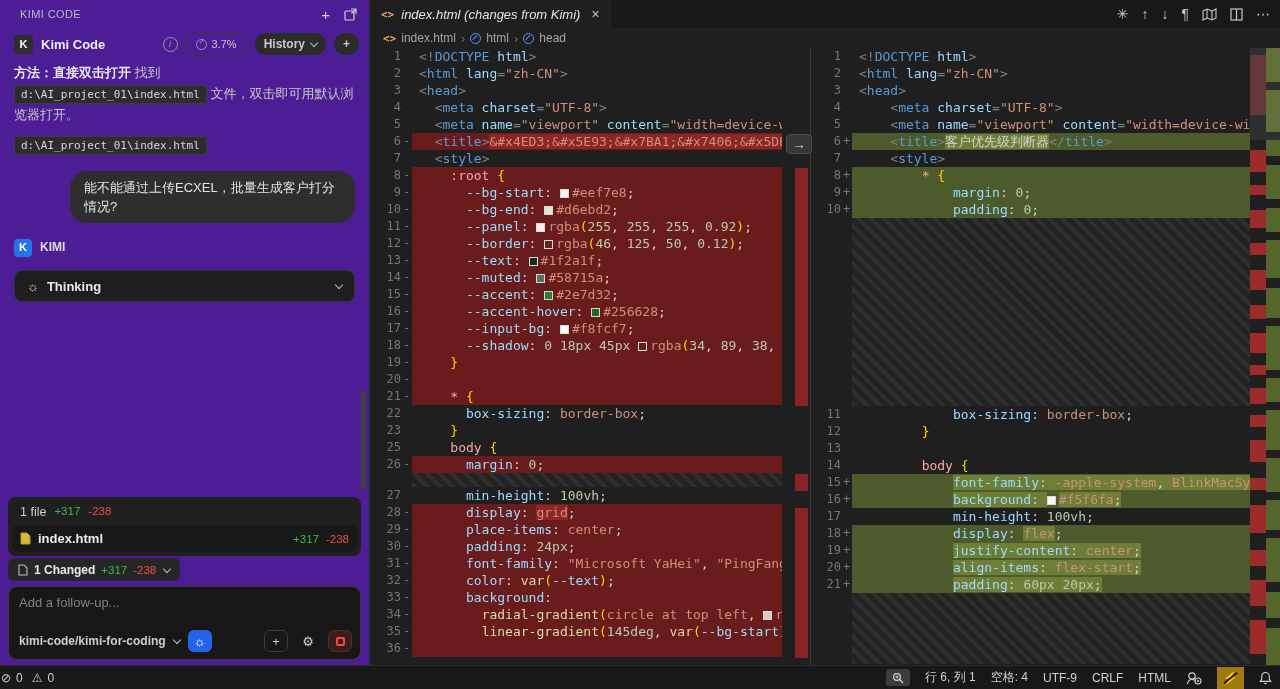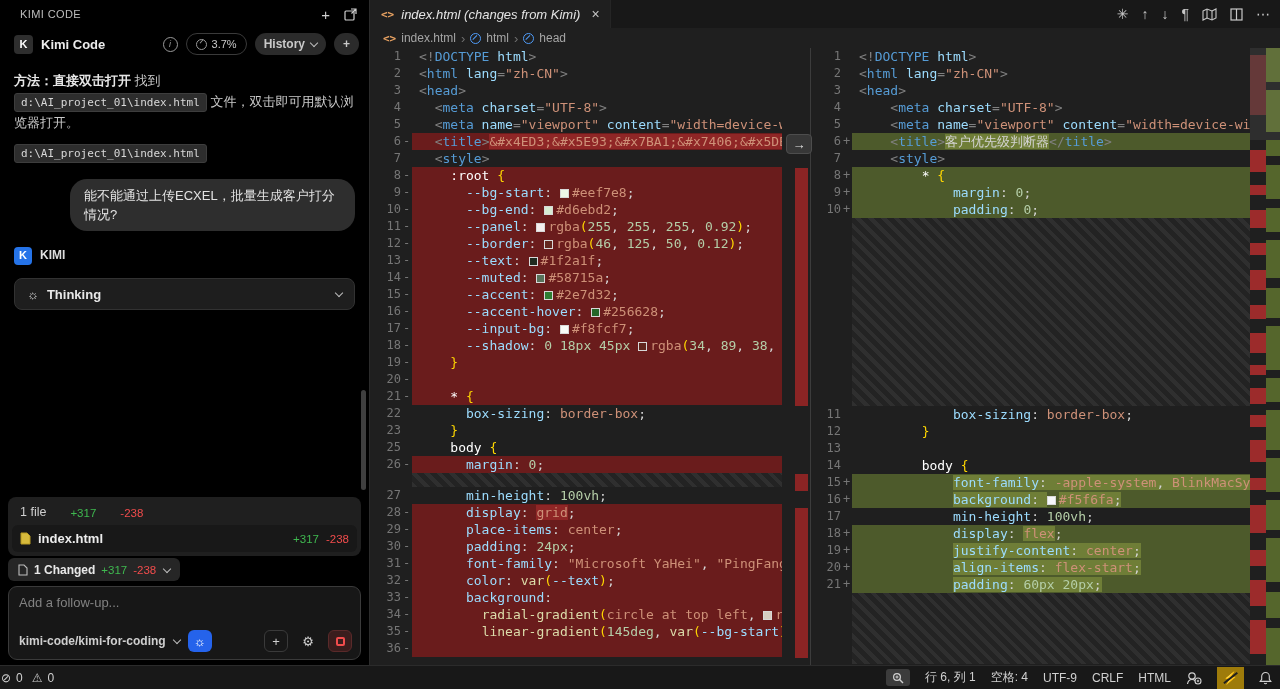--- a/index.html
+++ b/index.html
@@ -2,57 +2,57 @@
 <html><head>
 <meta charset="utf-8">
 <style>
   *{margin:0;padding:0;box-sizing:border-box}
   html,body{background:#111}
   .app{position:relative;width:1280px;height:689px;background:#1f1f1f;overflow:hidden;
        font-family:"Liberation Sans",sans-serif;color:#ccc;font-size:13px}
   svg{display:block}
 
   
-  .sidebar{position:absolute;left:0;top:0;width:370px;height:665px;background:#000000;border-right:1px solid #2b2b2b}
+  .sidebar{position:absolute;left:0;top:0;width:370px;height:665px;background:#4c1d95;border-right:1px solid #2b2b2b}
   .sb-head{position:absolute;left:0;top:0;right:0;height:28px;display:flex;align-items:center;padding:0 12px 0 20px}
   .sb-title{font-size:11px;color:#bdbdbd;letter-spacing:.4px;flex:1}
   .sb-head-ico{color:#cfcfcf;margin-left:14px;font-size:15px;line-height:1;cursor:pointer}
   .panel-head{position:absolute;left:0;top:28px;right:0;height:32px;display:flex;align-items:center;padding:0 10px 0 14px;gap:8px}
   .klogo{width:19px;height:19px;border-radius:4px;background:#2e2e2e;color:#fff;font-weight:bold;font-size:11px;
          display:flex;align-items:center;justify-content:center}
   .brand{font-weight:bold;color:#ececec;font-size:13px;flex:1}
   .info-ic{width:15px;height:15px;border:1px solid #9a9a9a;border-radius:50%;color:#9a9a9a;font-size:9px;
            display:flex;align-items:center;justify-content:center;font-style:italic}
   .pill{height:22px;border-radius:11px;display:flex;align-items:center;padding:0 9px;font-size:11px;color:#c9c9c9}
   .pill.outline{border:1px solid #3a3a3a;gap:5px}
   .pill.solid{background:#2b2b2b;font-weight:bold;font-size:12px}
   .chev{width:6px;height:6px;border-right:1.4px solid #bdbdbd;border-bottom:1.4px solid #bdbdbd;
         transform:rotate(45deg);display:inline-block;margin:-2px 0 0 6px}
   .gauge{width:11px;height:11px;border:1.3px solid #9a9a9a;border-radius:50%;position:relative}
   .gauge:after{content:"";position:absolute;left:4px;top:-1px;width:1.4px;height:5px;background:#9a9a9a;transform:rotate(40deg)}
 
-  .chat{position:absolute;left:0;top:70px;right:0;height:428px;padding:0 14px;overflow:hidden;line-height:21px;color:#c9c9c9}
+  .chat{position:absolute;left:0;top:62px;right:0;height:428px;padding:0 14px;overflow:hidden;line-height:21px;color:#c9c9c9}
   .chat p{margin-bottom:9px}
   .b{font-weight:bold;color:#e6e6e6}
   .chip{display:inline-block;background:#2d2d2d;border:1px solid #3d3d3d;border-radius:3px;
         font-family:"DejaVu Sans Mono",monospace;font-size:11px;color:#d8d8d8;padding:0 6px;line-height:17px}
   .bubble{background:#2e2e2e;color:#e3e3e3;border-radius:17px;padding:7px 14px;max-width:285px;
           margin:16px 0 14px auto;width:fit-content;line-height:19px}
   .kimirow{display:flex;align-items:center;gap:8px;margin:4px 0 12px}
   .kblue{width:18px;height:18px;border-radius:4px;background:#2573e8;color:#fff;font-weight:bold;font-size:11px;
          display:flex;align-items:center;justify-content:center}
   .kiminame{font-weight:bold;font-size:12px;color:#dedede}
   .collapse{border:1px solid #323232;background:#1e1e1e;border-radius:8px;height:32px;display:flex;
             align-items:center;padding:0 12px;gap:8px;margin-bottom:12px}
   .collapse .lbl{font-weight:bold;color:#e8e8e8;font-size:13px}
   .collapse .chev{margin-left:auto}
   .sb-scroll{position:absolute;right:3px;top:390px;width:5px;height:100px;background:#3f3f3f;border-radius:3px}
 
   .filescard{position:absolute;left:8px;right:8px;top:497px;background:#1f1f1f;border-radius:8px;padding:4px 4px}
-  .filesrow1{display:flex;align-items:flex-end;gap:24px;padding:4px 8px;font-size:12.5px;color:#cfcfcf}
+  .filesrow1{display:flex;align-items:flex-start;gap:8px;padding:4px 8px;font-size:12.5px;color:#cfcfcf}
   .filesrow2{display:flex;align-items:center;gap:7px;background:#181818;border-radius:6px;padding:6px 8px;margin-top:2px}
   .fname{font-weight:bold;color:#ececec;flex:1}
   .plus{color:#3fb950;font-size:11.5px}
   .minus{color:#f14c4c;font-size:11.5px}
   .changedpill{position:absolute;left:8px;top:558px;background:#262626;border-radius:6px;height:23px;
                display:flex;align-items:center;gap:6px;padding:0 10px;font-size:12px}
   .changedpill .lbl{font-weight:bold;color:#e8e8e8}
 
   .composer{position:absolute;left:8px;right:8px;top:586px;height:74px;border:1px solid #3a3a3a;border-radius:9px;
             background:#171717;padding:8px 10px}
@@ -89,21 +89,21 @@
   .ln{width:30px;flex:none;text-align:right;color:#767676;font-size:12px}
   .sg{width:11px;flex:none;text-align:center;color:#767676;font-size:12px}
   .code{flex:1;overflow:hidden;padding-left:7px}
   .cl.rem .code{background:#6a1c1c}
   .cl.rem .hl{background:#8f2626}
   .cl.add .code{background:#4d5a2b}
   .cl.add .hl{background:#6f7e37}
   .hatch{background:repeating-linear-gradient(45deg,#2f2f2f 0 4px,#232323 4px 9px)}
   .tk-g{color:#808080}.tk-t{color:#569cd6}.tk-a{color:#9cdcfe}.tk-s{color:#ce9178}
   .tk-p{color:#9cdcfe}.tk-v{color:#ce9178}.tk-n{color:#b5cea8}.tk-f{color:#dcdcaa}
-  .tk-b{color:#ffd700}.tk-w{color:#d4d4d4}.tk-e{color:#ffffff}
+  .tk-b{color:#ffd700}.tk-w{color:#d4d4d4}.tk-e{color:#fca5a5}
   .swatch{display:inline-block;width:9px;height:9px;border:1px solid #d8d8d8;margin:0 3px -1px 0}
   .revert-btn{position:absolute;left:786px;top:134px;width:26px;height:20px;background:#373737;border:1px solid #4d4d4d;
               border-radius:4px;color:#e0e0e0;display:flex;align-items:center;justify-content:center;font-size:13px;cursor:pointer;z-index:5}
   .lruler{position:absolute;left:795px;top:48px;width:13px;bottom:24px}
   .minimap{position:absolute;left:1250px;top:48px;width:16px;bottom:24px;background:#1f1f1f}
   .oruler{position:absolute;left:1266px;top:48px;width:14px;bottom:24px;background:#1f1f1f}
   .mm-slider{position:absolute;left:1250px;top:48px;width:30px;height:92px;background:rgba(255,255,255,.07)}
   .mseg{position:absolute;left:0;width:100%}
 
   

